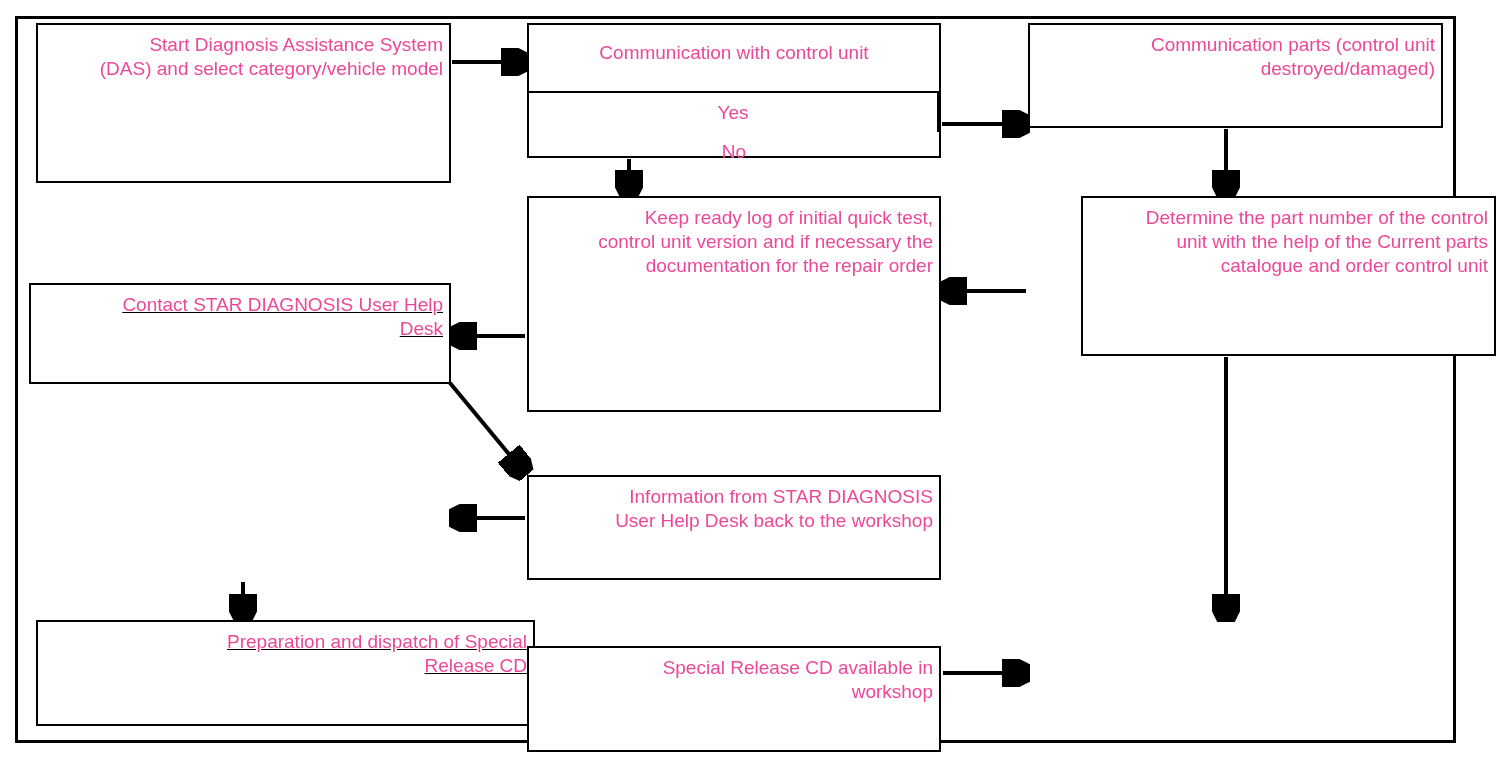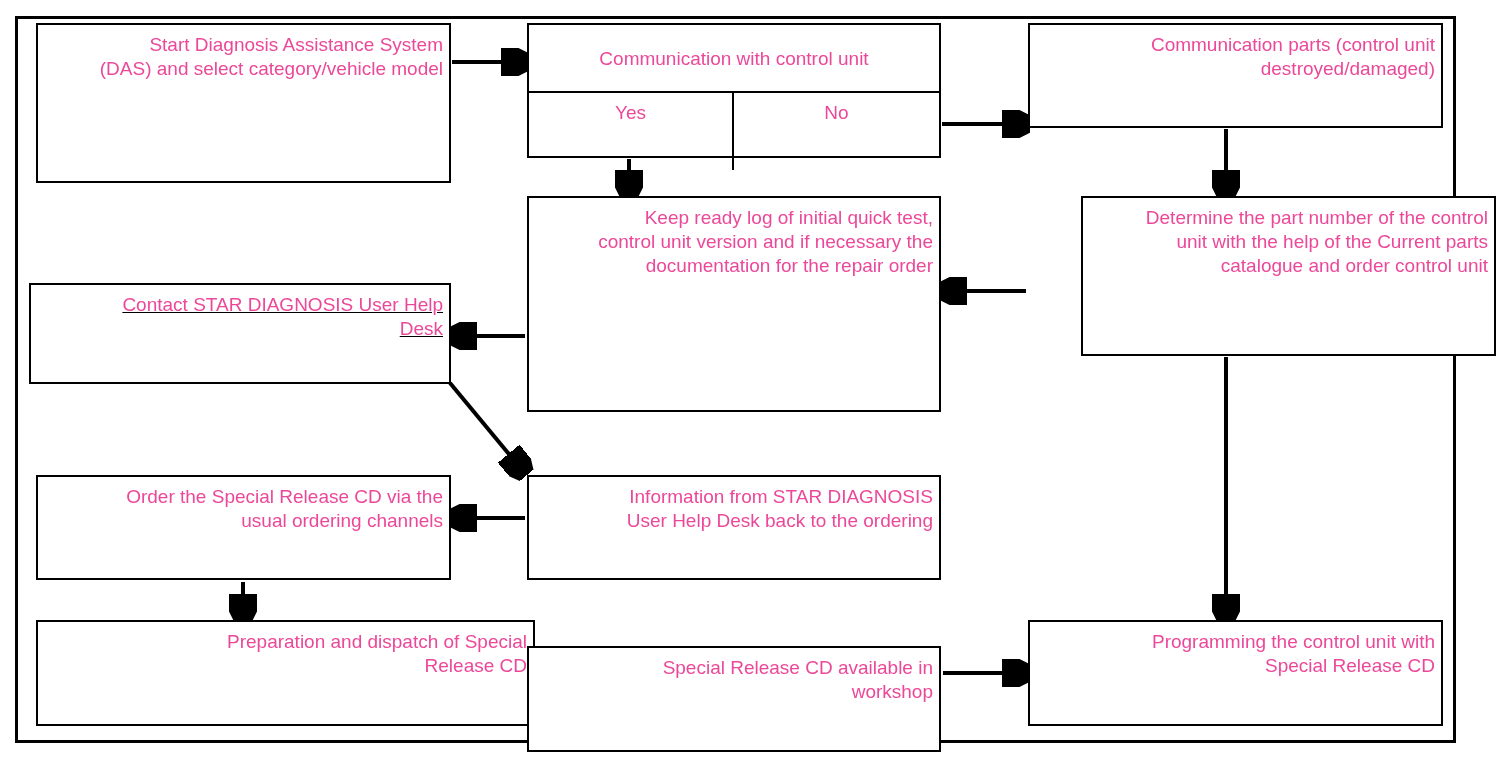--- a/index.html
+++ b/index.html
@@ -42,25 +42,26 @@
   }
   .split-node { padding: 0; }
   .split-top {
     height: 68px;
     border-bottom: 2px solid #000000;
     box-sizing: border-box;
     display: flex;
     align-items: flex-start;
     justify-content: center;
   }
-  .split-top .node-text { padding-top: 22px; }
+  .split-top .node-text { padding-top: 16px; }
   .split-bottom {
     display: flex;
     height: 77px;
     box-sizing: border-box;
+    flex-direction: column;
   }
   .split-cell {
     flex: 1 1 50%;
     display: flex;
     align-items: flex-start;
     justify-content: center;
     box-sizing: border-box;
   }
   .split-cell.left { border-right: 2px solid #000000; }
   .split-cell .node-text { padding-top: 8px; }
@@ -149,38 +150,30 @@
     <div class="node-text">Determine the part number of the control
 unit with the help of the Current parts
 catalogue and order control unit</div>
   </div>
 
   <div class="node" id="n-contact-help-desk" style="left: 29px; top: 283px; width: 422px; height: 101px; text-decoration: underline;">
     <div class="node-text">Contact STAR DIAGNOSIS User Help
 Desk</div>
   </div>
 
-  <div class="node" id="n-order-special-release-cd" style="left: 36px; top: 475px; width: 415px; height: 105px;">
-    <div class="node-text">Order the Special Release CD via the
-usual ordering channels</div>
-  </div>
 
   <div class="node" id="n-information-back" style="left: 527px; top: 475px; width: 414px; height: 105px;">
     <div class="node-text">Information from STAR DIAGNOSIS
-User Help Desk back to the ordering</div>
+User Help Desk back to the workshop</div>
   </div>
 
-  <div class="node" id="n-preparation-dispatch" style="left: 36px; top: 620px; width: 499px; height: 106px;">
+  <div class="node" id="n-preparation-dispatch" style="left: 36px; top: 620px; width: 499px; height: 106px; text-decoration: underline;">
     <div class="node-text">Preparation and dispatch of Special
 Release CD</div>
   </div>
 
   <div class="node" id="n-cd-available" style="left: 527px; top: 646px; width: 414px; height: 106px;">
     <div class="node-text">Special Release CD available in
 workshop</div>
   </div>
 
-  <div class="node" id="n-programming" style="left: 1028px; top: 620px; width: 415px; height: 106px;">
-    <div class="node-text">Programming the control unit with
-Special Release CD</div>
-  </div>
 
 </div>
 
 </body></html>

